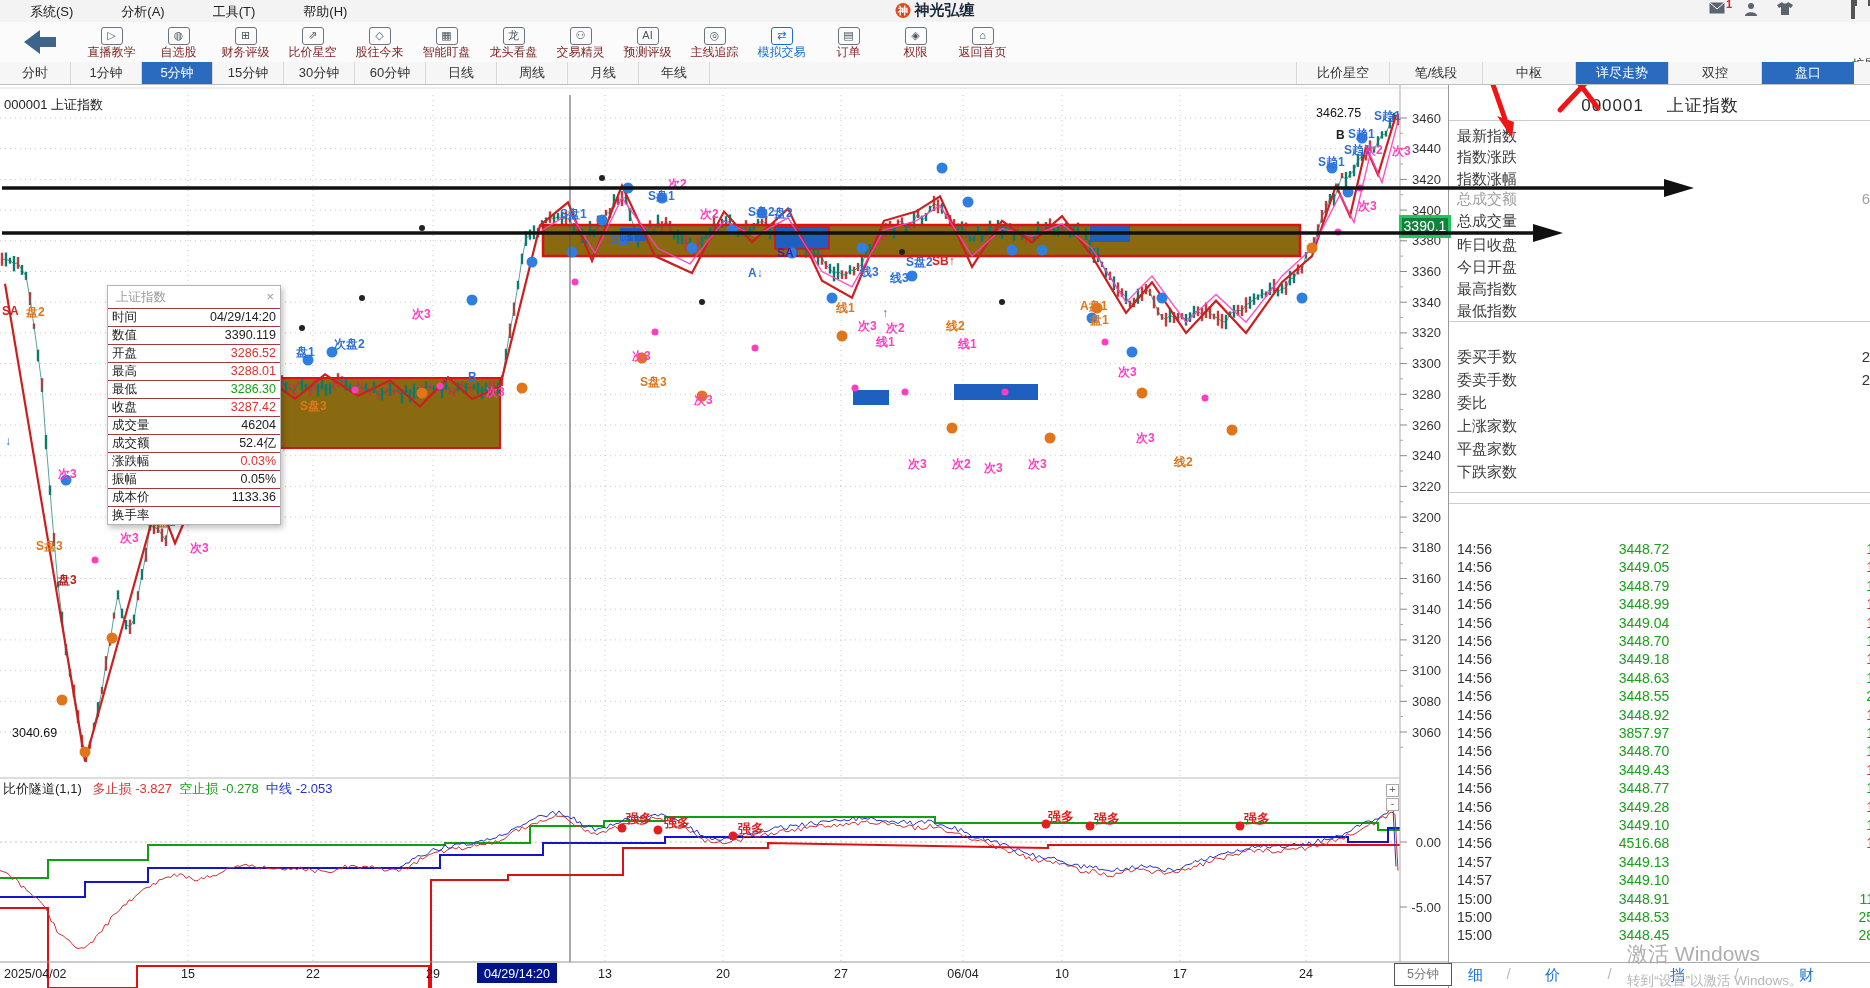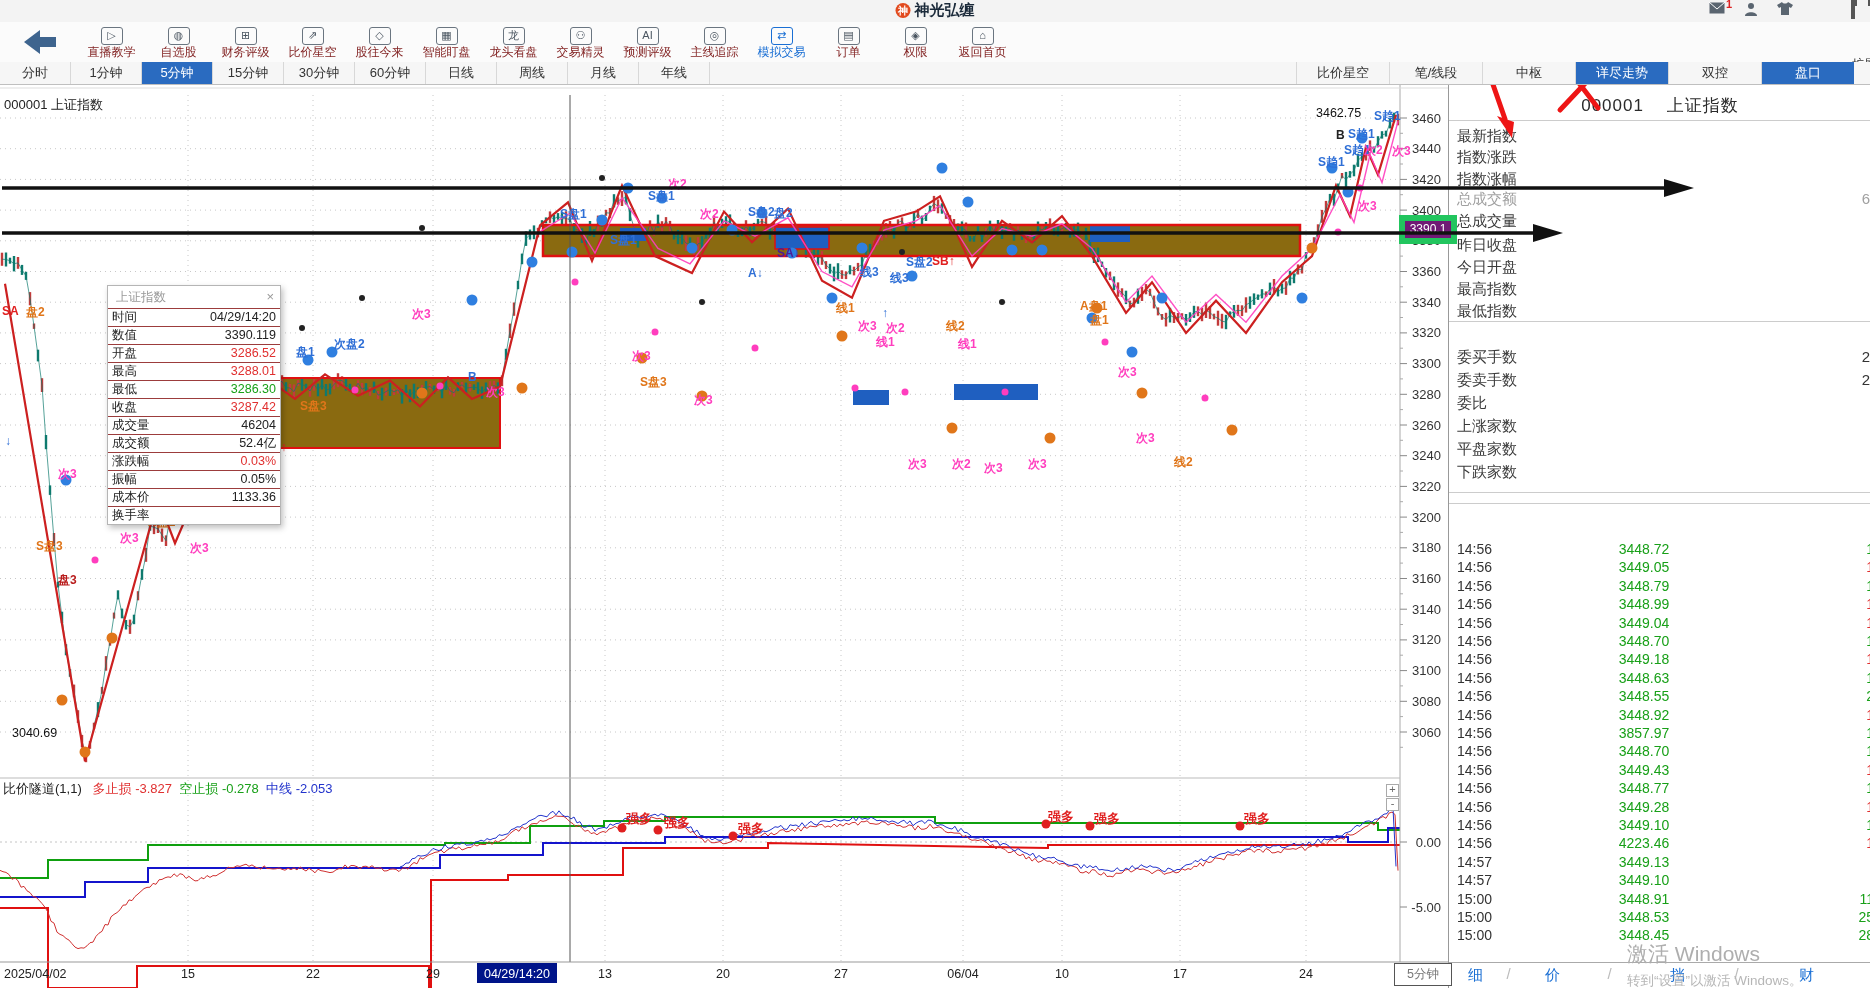--- a/index.html
+++ b/index.html
@@ -39,22 +39,22 @@
   .ptab{min-width:70px;text-align:center;font-size:13px;line-height:21px;color:#333;border-right:1px solid #d8d8d8;cursor:pointer;}
   .ptab.active{background:#2a6bc0;color:#fff;}
   .tabs-right{position:absolute;right:16px;top:0;display:flex;height:22px;}
   .rtab{min-width:76px;padding:0 8px;text-align:center;font-size:13px;line-height:21px;color:#333;border-left:1px solid #d8d8d8;cursor:pointer;}
   .rtab.active{background:#2a6bc0;color:#fff;}
   
   #chart{position:absolute;left:0;top:0;z-index:1;}
   .symbol-label{position:absolute;left:4px;top:96px;font-size:13px;color:#222;z-index:3;}
   .chart-marker{position:absolute;font-size:12px;font-weight:bold;white-space:nowrap;z-index:3;}
   .hi-label{position:absolute;font-size:12.5px;color:#111;z-index:3;}
-  .price-badge{position:absolute;left:1399px;top:215px;width:46px;height:17px;background:#701a75;color:#fff;
-               border:6px solid #22c55e;font-size:12px;line-height:17px;text-align:center;z-index:5;}
+  .price-badge{position:absolute;left:1399px;top:215px;width:46px;height:17px;background:#15803d;color:#fff;
+               border:3px solid #22c55e;font-size:14px;line-height:17px;text-align:center;z-index:5;}
   .ind-header{position:absolute;left:3px;top:780px;font-size:13px;z-index:4;white-space:nowrap;}
   .ind-header b{font-weight:normal;}
   .zoom-btn{position:absolute;left:1386px;width:11px;height:11px;line-height:9px;text-align:center;font-size:11px;
             color:#666;border:1px solid #aaa;background:#fff;z-index:5;cursor:pointer;}
   .period-box{position:absolute;left:1394px;top:963px;width:56px;height:21px;border:1px solid #555;
               font-size:12.5px;line-height:21px;text-align:center;color:#777;background:#fff;z-index:5;}
   
   .tooltip{position:absolute;left:107px;top:285px;width:172px;background:#fff;border:1px solid #b5b5b5;
            box-shadow:2px 3px 6px rgba(0,0,0,.25);z-index:6;}
   .tt-title{height:22px;line-height:22px;font-size:12.5px;color:#999;padding-left:8px;position:relative;}
@@ -82,20 +82,26 @@
   .p-tab-sep{position:absolute;top:2px;color:#bbb;font-size:15px;}
   #annot{position:absolute;left:0;top:0;z-index:30;pointer-events:none;}
   .strong-label{position:absolute;color:#e02020;font-size:13px;font-weight:bold;z-index:3;}
 </style>
 </head>
 <body>
 
 <div id="app">
 
   <div class="menubar">
+    <div class="menu-items" id="menu-items">
+        <div class="menu-item">系统(S)</div>
+        <div class="menu-item">分析(A)</div>
+        <div class="menu-item">工具(T)</div>
+        <div class="menu-item">帮助(H)</div>
+      </div>
     <div class="app-title">
       <span class="logo">神</span>
       <span>神光弘缠</span>
     </div>
     <div class="win-icons">
       <span class="win-ico">
         <svg width="16" height="12" viewBox="0 0 16 12">
             <rect x="0.5" y="0.5" width="15" height="11" fill="#5a6570"></rect>
             <path d="M0,0 L8,7 L16,0" stroke="#fff" fill="none"></path>
           </svg>
@@ -1010,21 +1016,21 @@
           <span class="p">3449.28</span>
           <span class="q red">1</span>
         </div>
         <div class="trade-row" style="top: 705px;">
           <span class="t">14:56</span>
           <span class="p">3449.10</span>
           <span class="q green">1</span>
         </div>
         <div class="trade-row" style="top: 723.4px;">
           <span class="t">14:56</span>
-          <span class="p">4223.46</span>
+          <span class="p">4516.68</span>
           <span class="q red">1</span>
         </div>
         <div class="trade-row" style="top: 741.8px;">
           <span class="t">14:57</span>
           <span class="p">3449.13</span>
         </div>
         <div class="trade-row" style="top: 760.2px;">
           <span class="t">14:57</span>
           <span class="p">3449.10</span>
         </div>

